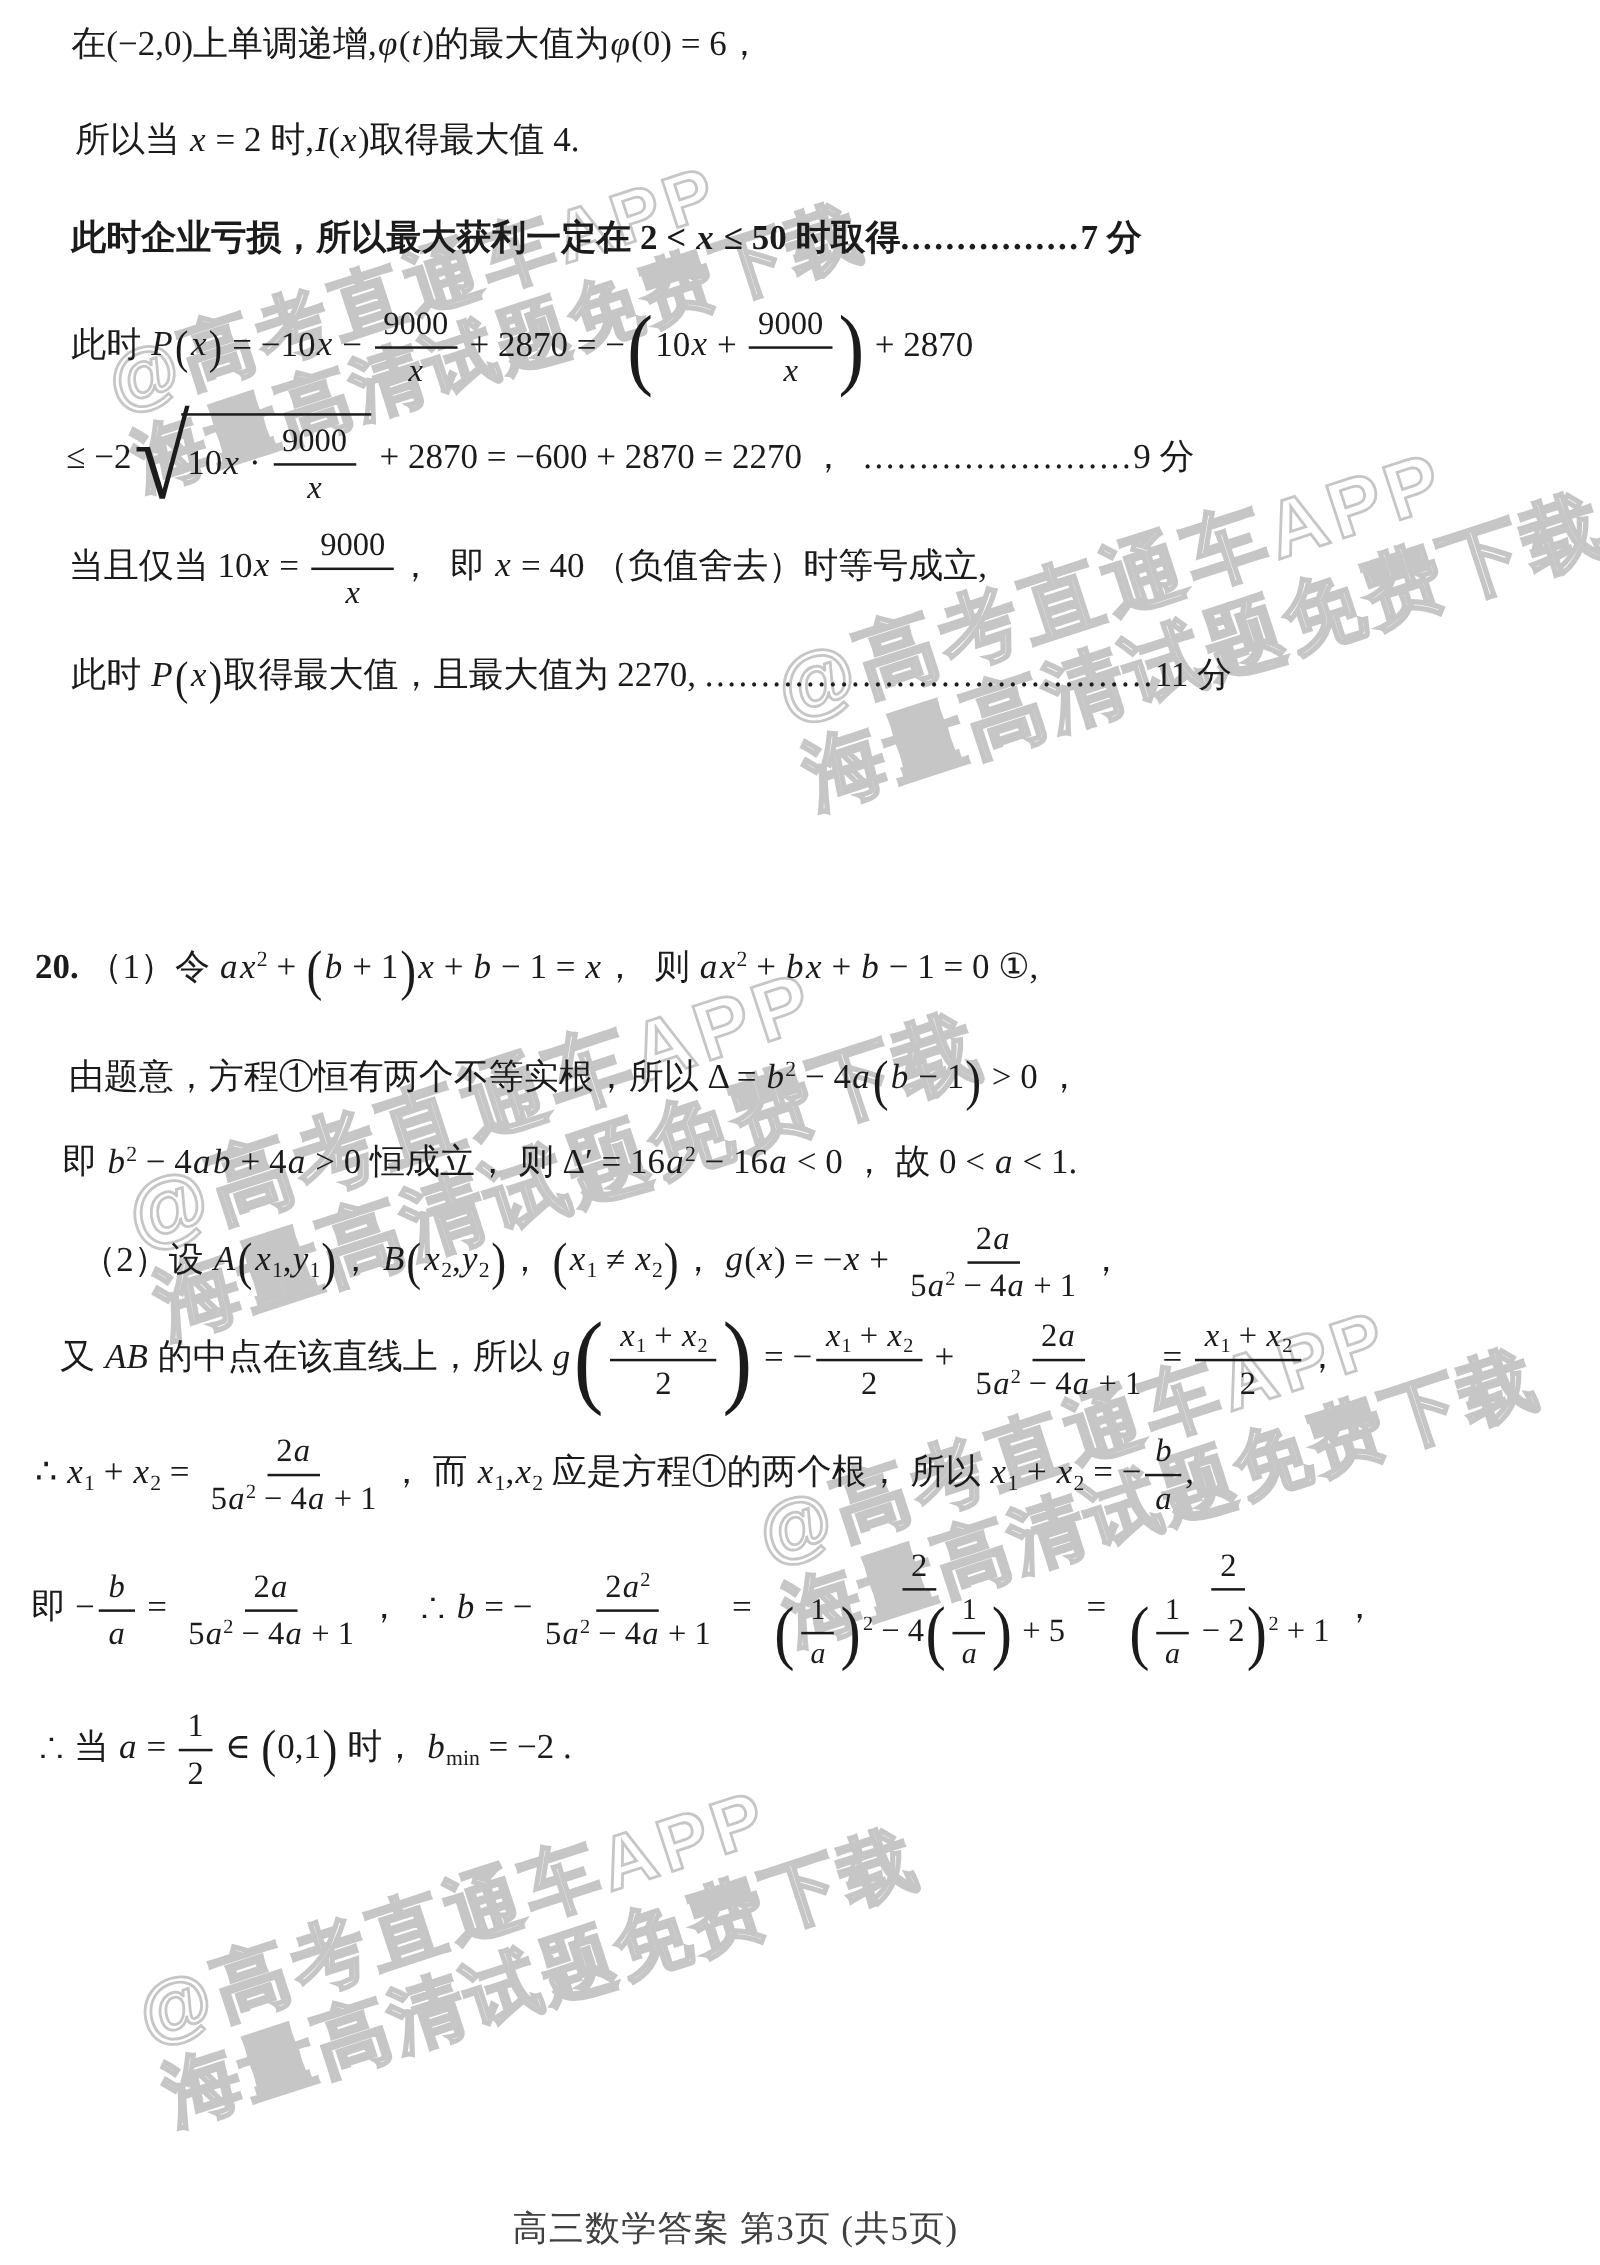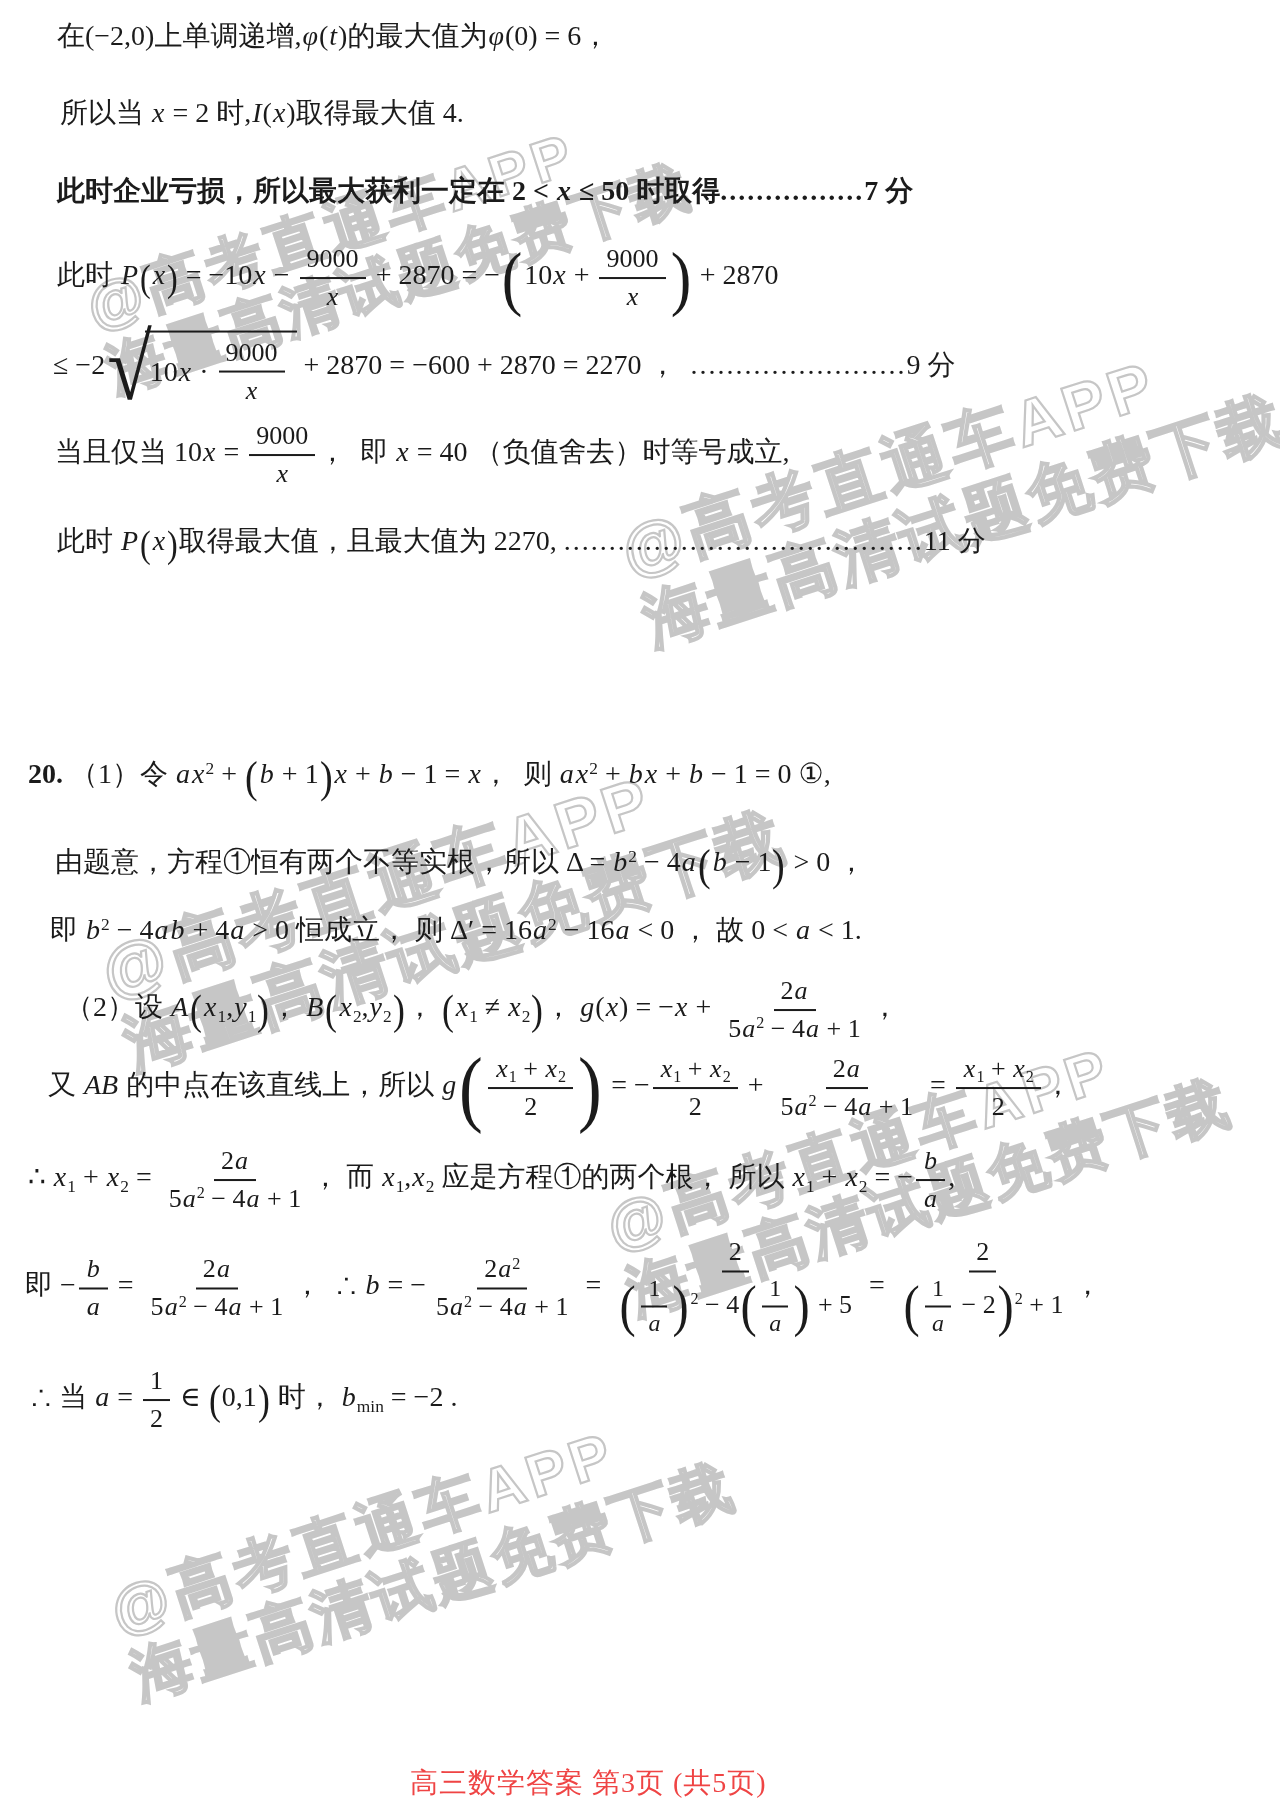--- a/index.html
+++ b/index.html
@@ -38,21 +38,21 @@
   .frac .fn{display:block; border-bottom:2.5px solid #1b1b1b; padding:0 7px 3px; text-align:center;}
   .frac .fd{display:block; padding:3px 7px 0; text-align:center;}
   .frac .frac{font-size:.92em;}
   .sqrt{display:inline-flex; align-items:center; vertical-align:middle; margin-left:2px;}
   .sqrt .rs{font-size:2.9em; line-height:.75; font-weight:300; transform:scaleY(1.15); margin-right:-7px;}
   .sqrt .rad{display:inline-flex; align-items:center; border-top:2.5px solid #1b1b1b; padding:5px 9px 0 5px;}
   .bp{line-height:0; vertical-align:middle; font-weight:400; display:inline-block; transform:scaleX(.85);}
   
   .footer{
     position:absolute; z-index:2; font-size:28px; letter-spacing:1px;
-    transform:translateY(-50%); color:#ef4444;
+    transform:translateY(-50%); color:#404040;
   }
 </style>
 </head>
 <body>
 
 <div id="page">
   <div id="wm-layer">
       <div class="stamp" style="left: 78px; top: 278px; font-size: 58px; transform: rotate(-18deg);"><span class="wl1">@高考直通车APP</span><span class="wl2">海量高清试题免费下载</span></div>
       <div class="stamp" style="left: 612px; top: 520px; font-size: 64px; transform: rotate(-18deg);"><span class="wl1">@高考直通车APP</span><span class="wl2">海量高清试题免费下载</span></div>
       <div class="stamp" style="left: 92px; top: 940px; font-size: 66px; transform: rotate(-18deg);"><span class="wl1">@高考直通车APP</span><span class="wl2">海量高清试题免费下载</span></div>

